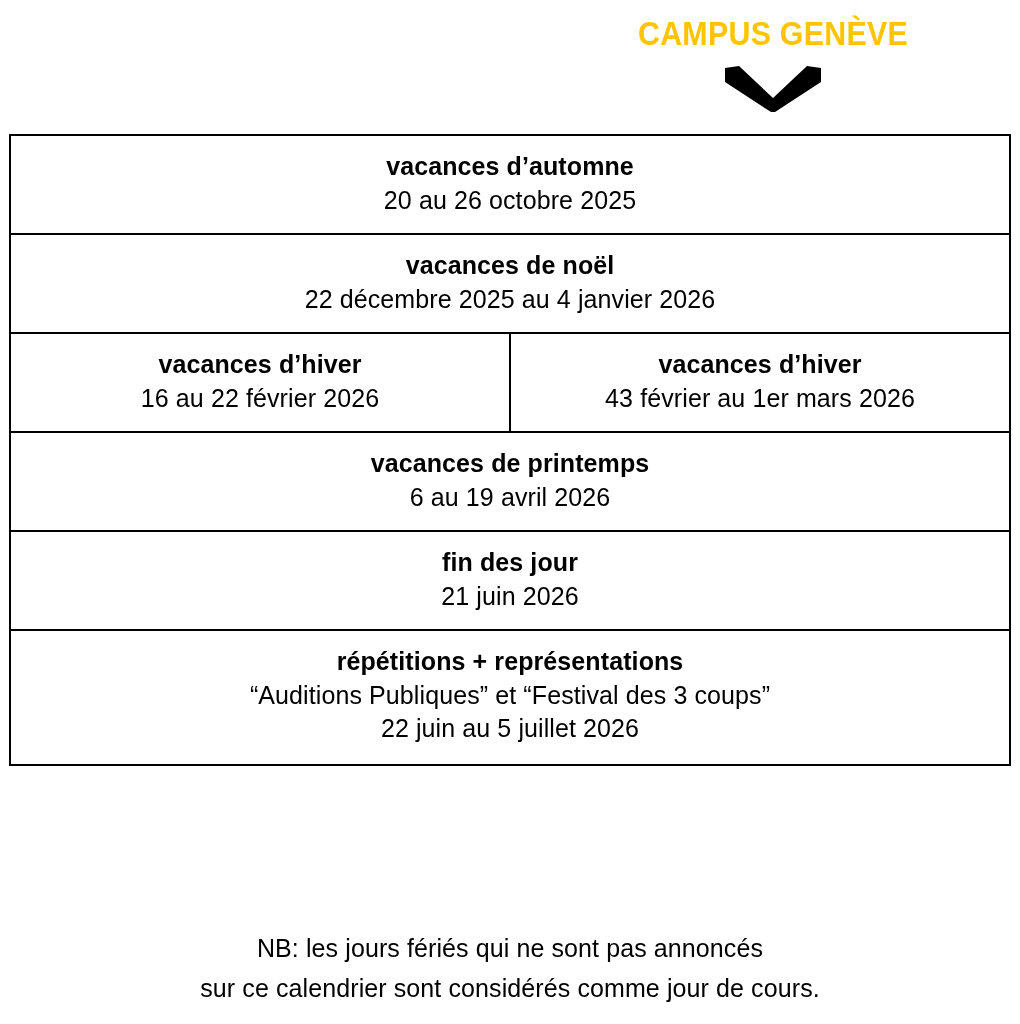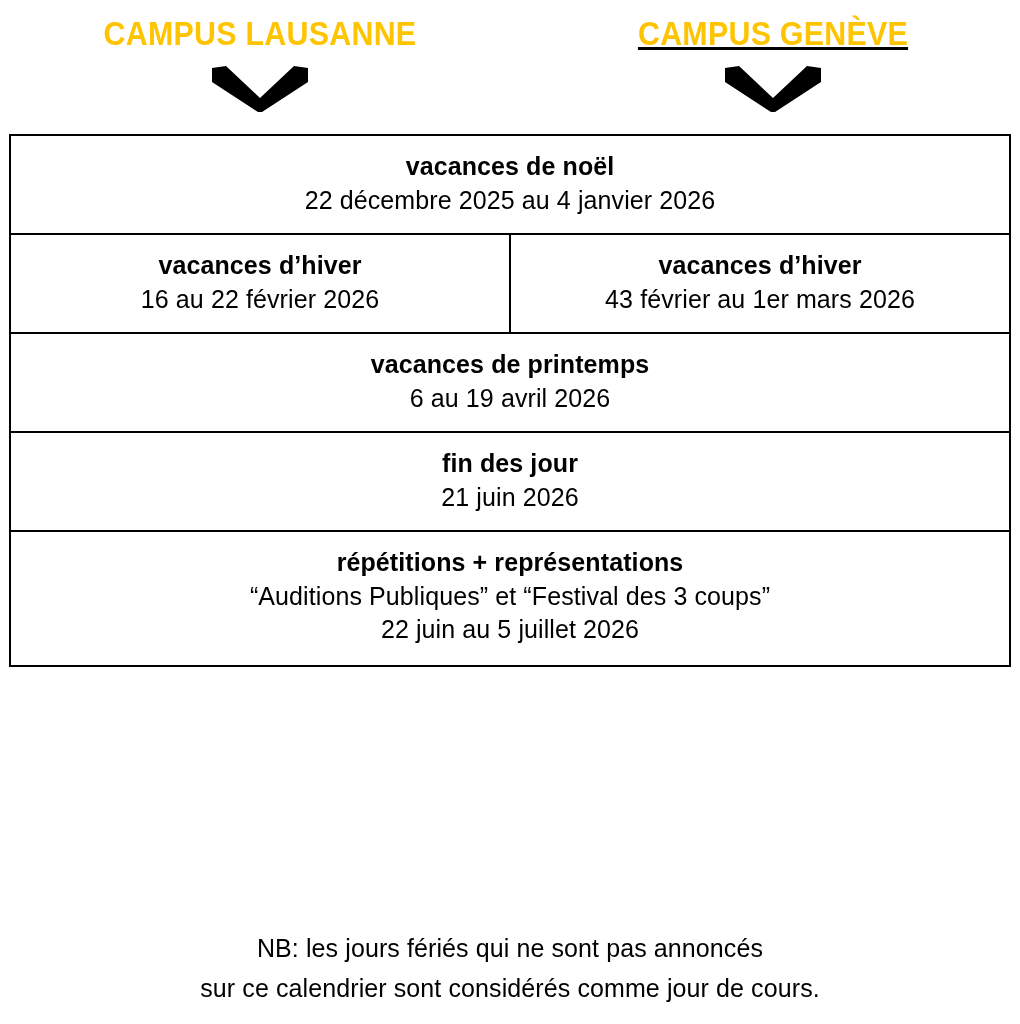--- a/index.html
+++ b/index.html
@@ -32,21 +32,21 @@
     width: 1020px;
     height: 120px;
   }
   .campus-block {
     position: absolute;
     top: 0;
     width: 420px;
     text-align: center;
   }
   .campus-block.lausanne { left: 50px; }
-  .campus-block.geneve   { left: 563px; text-decoration: underline; }
+  .campus-block.geneve   { left: 563px; }
 
   .campus-label {
     font-family: "Liberation Sans Narrow", "Liberation Sans", "DejaVu Sans Condensed", sans-serif;
     font-weight: 700;
     font-size: 33px;
     letter-spacing: 0.3px;
     line-height: 1;
     padding-top: 17px;
     transform: scaleX(0.92);
     transform-origin: center;
@@ -120,44 +120,44 @@
   }
   .footnote-line { white-space: nowrap; }
 </style>
 </head>
 <body>
 
 <div class="page">
 
   <div class="campus-headers">
 
-    <div class="campus-block lausanne">
-      <div class="campus-label" style="color:#FFC400;">CAMPUS LAUSANNE</div>
-      <div class="chevron-wrap">
-        <svg width="96" height="46" viewBox="0 0 96 46" aria-hidden="true">
-          <polygon points="0,2 14,0 48,32 82,0 96,2 96,16 50,46 46,46 0,16" fill="#000000"></polygon>
-        </svg>
-      </div>
-    </div>
 
     <div class="campus-block geneve">
       <div class="campus-label" style="color:#FFC400;">CAMPUS GENÈVE</div>
       <div class="chevron-wrap">
         <svg width="96" height="46" viewBox="0 0 96 46" aria-hidden="true">
           <polygon points="0,2 14,0 48,32 82,0 96,2 96,16 50,46 46,46 0,16" fill="#000000"></polygon>
         </svg>
       </div>
     </div>
 
   </div>
 
   <table class="calendar-table">
     <tbody>
 
 
+      <tr>
+        <td colspan="2">
+          <div class="cell-inner">
+            <div class="entry-title">vacances d’automne</div>
+            <div class="entry-date">20 au 26 octobre 2025</div>
+          </div>
+        </td>
+      </tr>
 
       <tr>
         <td colspan="2">
           <div class="cell-inner">
             <div class="entry-title">vacances de noël</div>
             <div class="entry-date">22 décembre 2025 au 4 janvier 2026</div>
           </div>
         </td>
       </tr>
 

